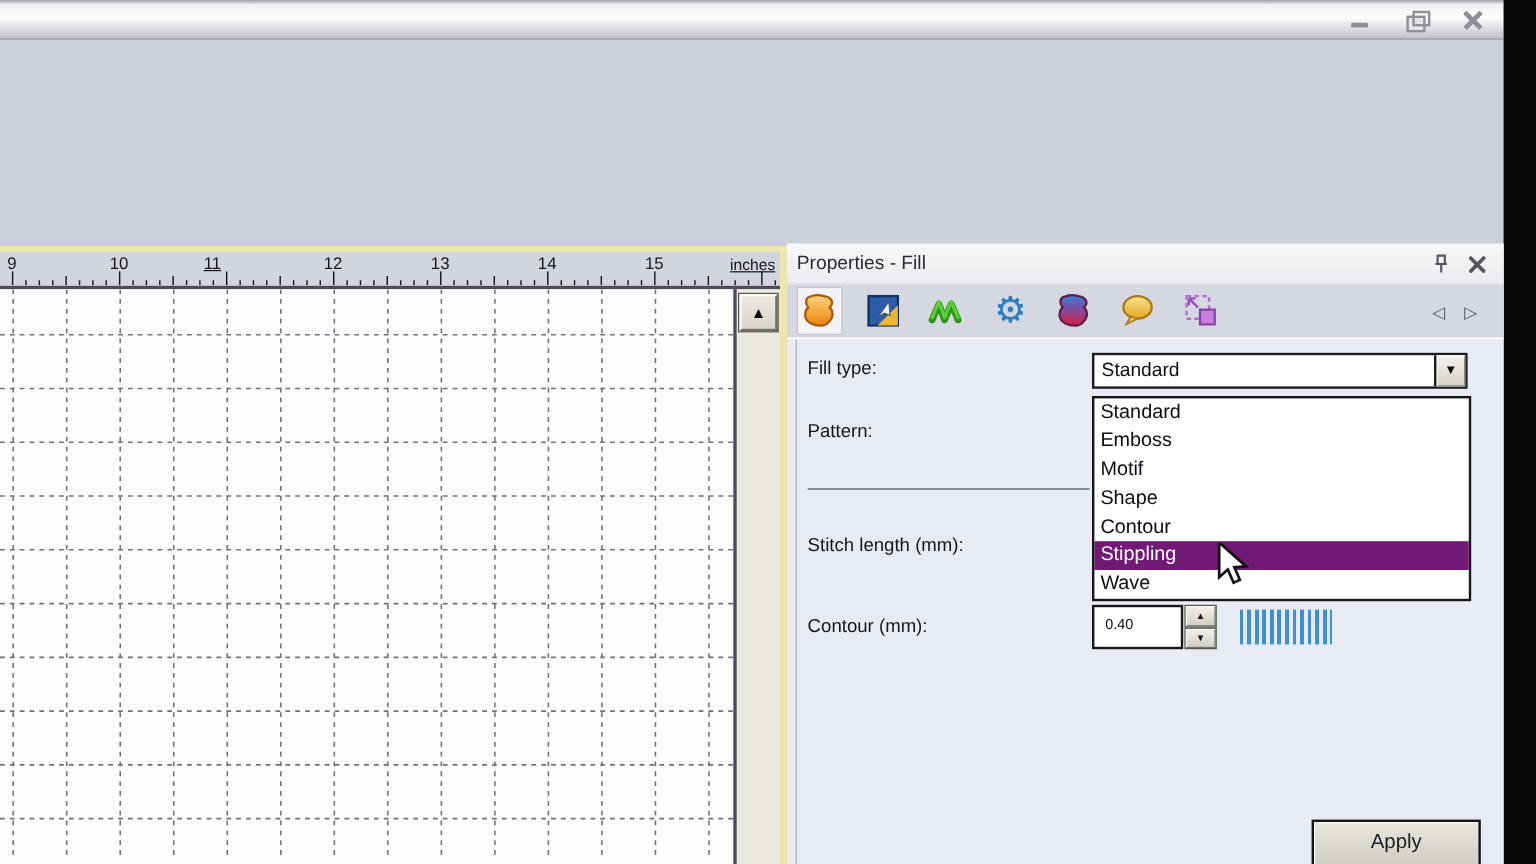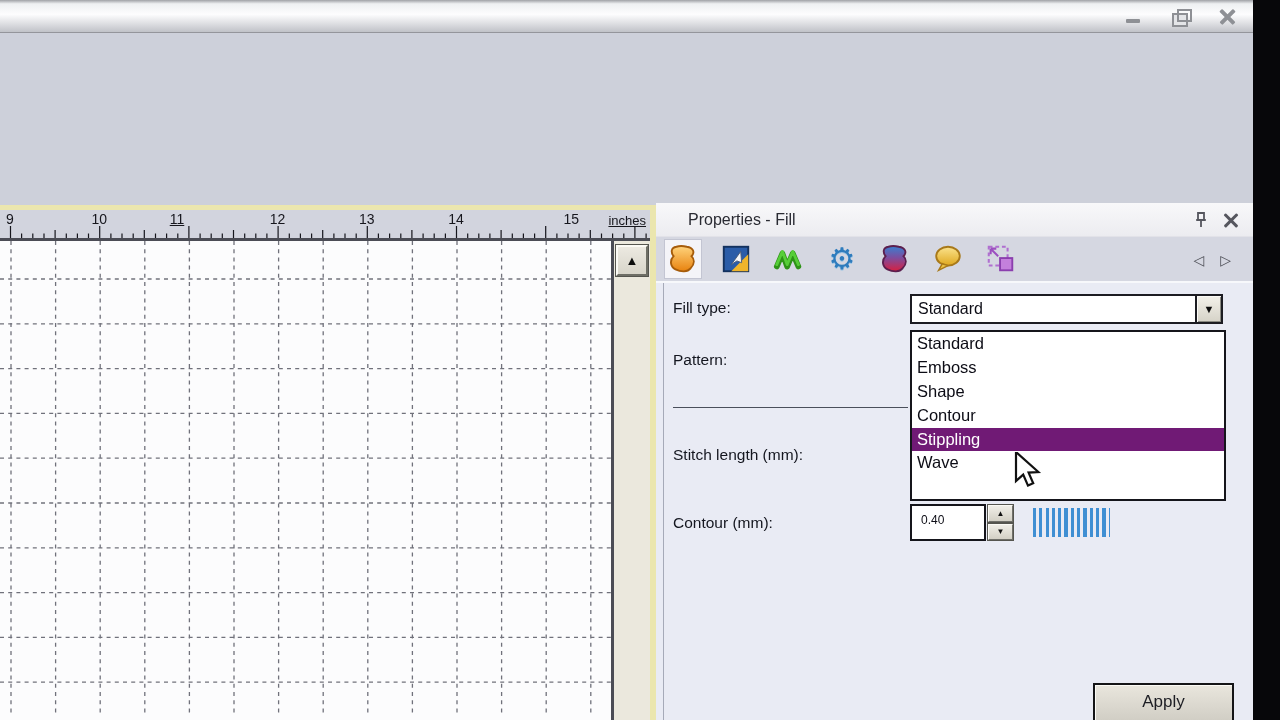--- a/index.html
+++ b/index.html
@@ -43,21 +43,21 @@
   .scrollbar { flex:1; background:#ebe8dd; position:relative; }
   .sb-up { position:absolute; top:4px; left:2px; right:2px; height:31px;
     background:linear-gradient(#ece9e1,#d8d5ca); border:2px solid;
     border-color:#fbfaf5 #6e6e66 #6e6e66 #fbfaf5; outline:1px solid #55554f;
     display:flex; align-items:center; justify-content:center;
     font-size:13px; color:#0d0d0d; cursor:pointer; }
 
   
   .panel { position:absolute; left:656px; top:203px; width:597px; height:517px; background:#e9ebf4; }
   .panel-header { height:34px; background:linear-gradient(#f8f8fa,#ececf0);
-    display:flex; align-items:center; padding-left:32px;
+    display:flex; align-items:center; padding-left:8px;
     font-size:16px; color:#2a2b33; position:relative; border-bottom:1px solid #e2e2e8;text-align:center; }
   .hdr-btns { position:absolute; right:14px; top:0; height:34px; display:flex; gap:14px; align-items:center; }
   .pin-icon { width:16px; height:18px; }
   .hdr-close { width:16px; height:16px; position:relative; }
   .hdr-close::before, .hdr-close::after { content:""; position:absolute; left:-1px; top:6.5px;
     width:18px; height:2.8px; background:#55565e; border-radius:1px; }
   .hdr-close::before { transform:rotate(45deg); }
   .hdr-close::after  { transform:rotate(-45deg); }
 
   .panel-toolbar { height:46px; background:#d5d7e1; position:relative;
@@ -125,21 +125,21 @@
   <div class="design-area">
     <div class="design-inner">
       <div class="ruler">
         <div id="ruler-nums">
             <span class="ruler-num" style="left: 10px;">9</span>
             <span class="ruler-num" style="left: 99.2px;">10</span>
             <span class="ruler-num" style="left: 177px; text-decoration: underline;">11</span>
             <span class="ruler-num" style="left: 277.6px;">12</span>
             <span class="ruler-num" style="left: 366.8px;">13</span>
             <span class="ruler-num" style="left: 456px;">14</span>
-            <span class="ruler-num" style="left: 545.2px; margin-left: 26px;">15</span>
+            <span class="ruler-num" style="left: 545.2px;">15</span>
           </div>
         <span class="ruler-units">inches</span>
         <svg id="tick-svg" class="ruler-ticks" width="650" height="12">
             <path d="M10.5 12 V0.0 M21.6 12 V7.5 M32.8 12 V7.5 M44.0 12 V7.5 M55.1 12 V4.0 M66.3 12 V7.5 M77.4 12 V7.5 M88.5 12 V7.5 M99.7 12 V0.0 M110.9 12 V7.5 M122.0 12 V7.5 M133.2 12 V7.5 M144.3 12 V4.0 M155.5 12 V7.5 M166.6 12 V7.5 M177.8 12 V7.5 M188.9 12 V0.0 M200.1 12 V7.5 M211.2 12 V7.5 M222.3 12 V7.5 M233.5 12 V4.0 M244.7 12 V7.5 M255.8 12 V7.5 M266.9 12 V7.5 M278.1 12 V0.0 M289.3 12 V7.5 M300.4 12 V7.5 M311.6 12 V7.5 M322.7 12 V4.0 M333.9 12 V7.5 M345.0 12 V7.5 M356.2 12 V7.5 M367.3 12 V0.0 M378.4 12 V7.5 M389.6 12 V7.5 M400.8 12 V7.5 M411.9 12 V4.0 M423.1 12 V7.5 M434.2 12 V7.5 M445.4 12 V7.5 M456.5 12 V0.0 M467.7 12 V7.5 M478.8 12 V7.5 M489.9 12 V7.5 M501.1 12 V4.0 M512.3 12 V7.5 M523.4 12 V7.5 M534.6 12 V7.5 M545.7 12 V0.0 M556.9 12 V7.5 M568.0 12 V7.5 M579.1 12 V7.5 M590.3 12 V4.0 M601.5 12 V7.5 M612.6 12 V7.5 M623.8 12 V7.5 M634.9 12 V0.0 M646.1 12 V7.5 " stroke="#16161d" stroke-width="1.2" fill="none"></path>
           </svg>
       </div>
       <div class="ruler-sep"></div>
       <div class="canvas-row">
         <div class="canvas">
           <svg id="grid-svg" width="611" height="473">
@@ -254,20 +254,21 @@
     <span class="plabel" style="top:311px">Contour (mm):</span>
 
     <div class="combo">
       <span class="combo-text">Standard</span>
       <span class="combo-btn">▼</span>
     </div>
 
     <div class="dd-list" id="dd-list">
         <div class="dd-item">Standard</div>
         <div class="dd-item">Emboss</div>
+        <div class="dd-item">Motif</div>
         <div class="dd-item">Shape</div>
         <div class="dd-item">Contour</div>
         <div class="dd-item sel">Stippling</div>
         <div class="dd-item">Wave</div>
       </div>
 
     <div class="spinbox">
       <div class="spin-field">0.40</div>
       <div class="spin-col">
         <div class="spin-btn">▲</div>

